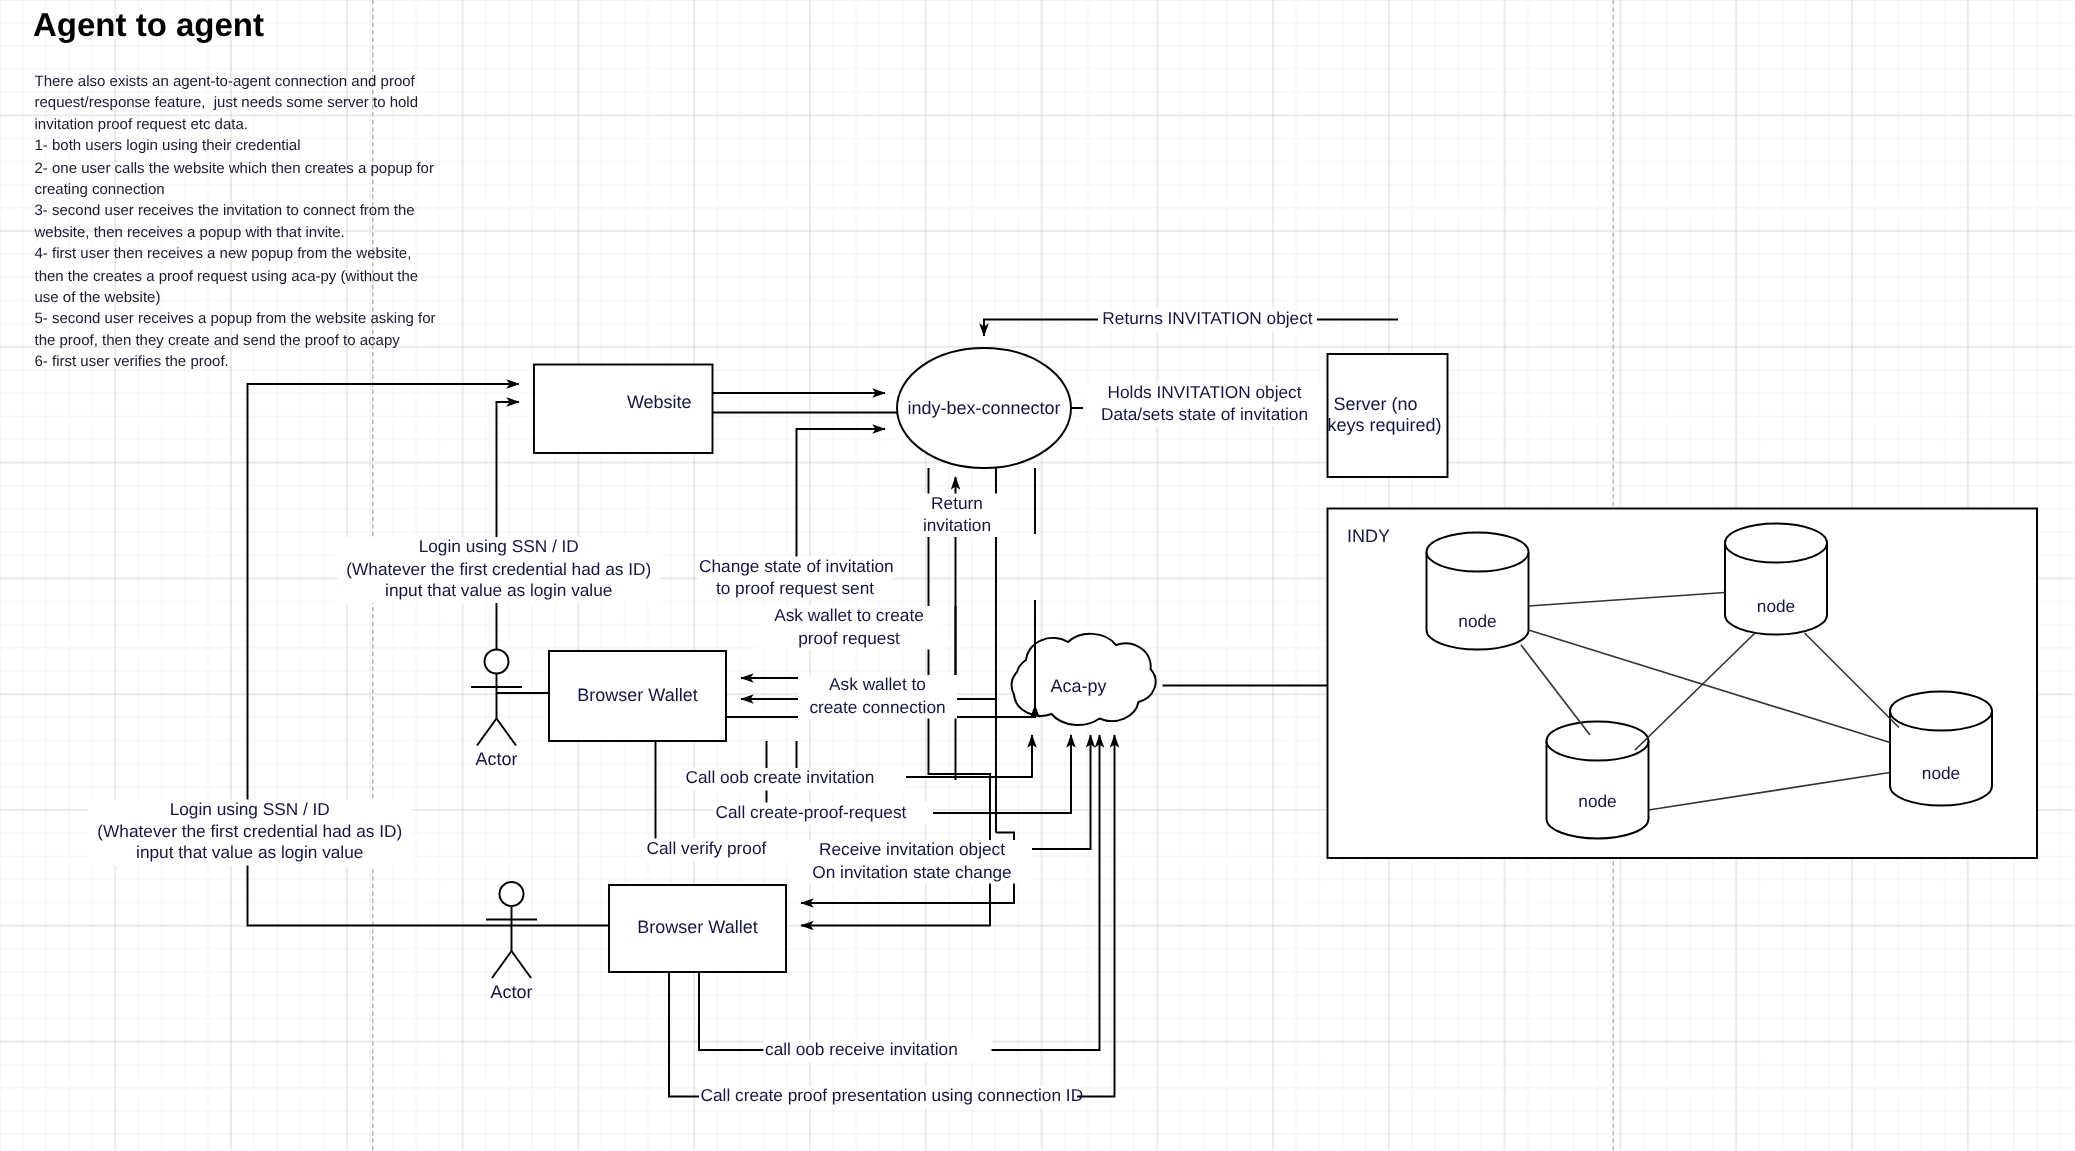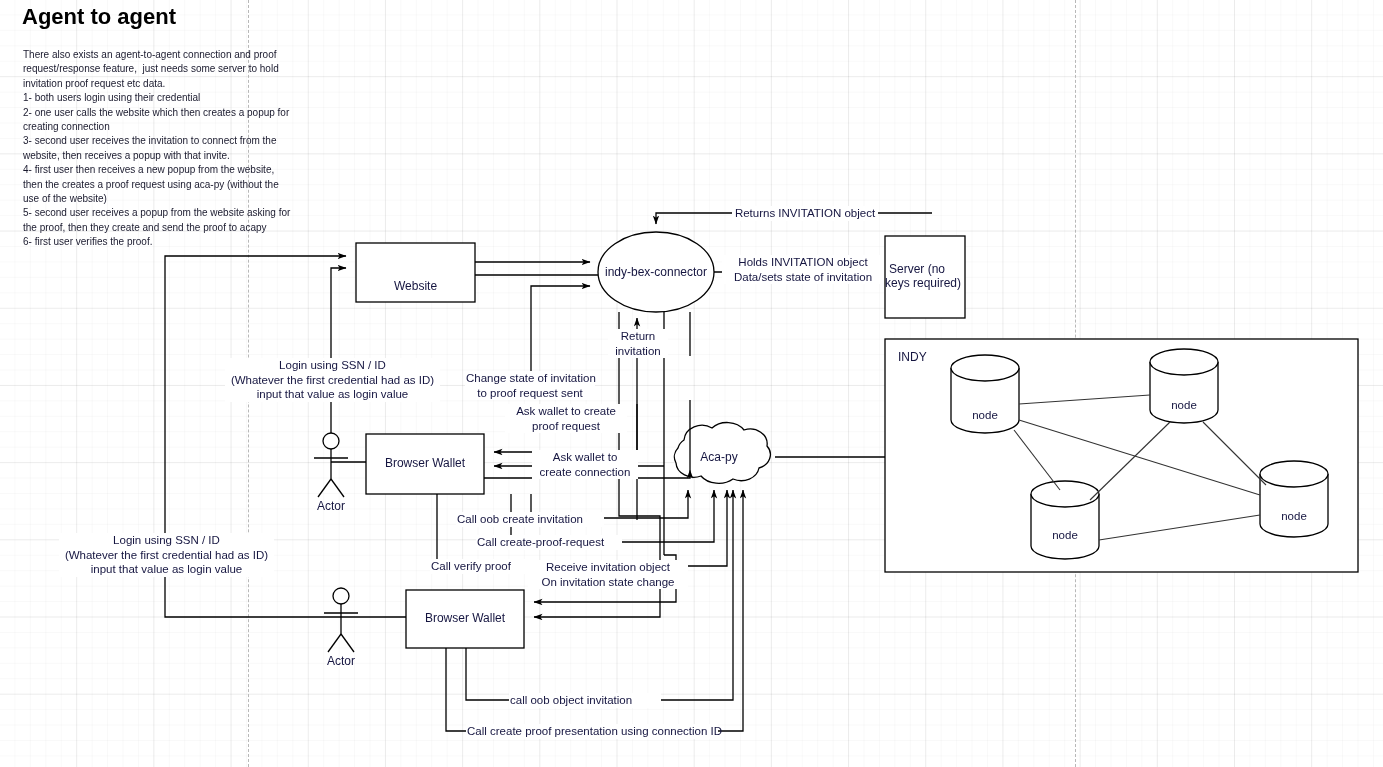--- a/index.html
+++ b/index.html
@@ -191,21 +191,21 @@
 creating connection
 3- second user receives the invitation to connect from the
 website, then receives a popup with that invite.
 4- first user then receives a new popup from the website,
 then the creates a proof request using aca-py (without the
 use of the website)
 5- second user receives a popup from the website asking for
 the proof, then they create and send the proof to acapy
 6- first user verifies the proof.</div>
 
-  <div class="nodeLabel" style="left:356px;top:279px;width:119px;">Website</div>
+  <div class="nodeLabel" style="left:356px;top:261px;width:119px;padding-left:24px;">Website</div>
   <div class="nodeLabel" style="left:596px;top:265px;width:120px;">indy-bex-connector</div>
   <div class="nodeLabel" style="left:885px;top:262px;width:64px;">Server (no
 keys required)</div>
   <div class="nodeLabel" style="left:663px;top:450px;width:112px;">Aca-py</div>
   <div class="nodeLabel" style="left:366px;top:456px;width:118px;">Browser Wallet</div>
   <div class="nodeLabel" style="left:406px;top:611px;width:118px;">Browser Wallet</div>
   <div class="nodeLabel" style="left:301px;top:499px;width:60px;">Actor</div>
   <div class="nodeLabel" style="left:311px;top:654px;width:60px;">Actor</div>
   <div class="nodeLabel" style="left:898px;top:350px;width:60px;text-align:left;">INDY</div>
 
@@ -229,16 +229,16 @@
 to proof request sent</div>
   <div class="edgeLabel" style="left:505px;top:404px;width:120px;">Ask wallet to create
 proof request</div>
   <div class="edgeLabel" style="left:532px;top:450px;width:104px;">Ask wallet to
 create connection</div>
   <div class="edgeLabel left" style="left:456px;top:512px;width:146px;">Call oob create invitation</div>
   <div class="edgeLabel left" style="left:476px;top:535px;width:144px;">Call create-proof-request</div>
   <div class="edgeLabel left" style="left:430px;top:559px;width:98px;">Call verify proof</div>
   <div class="edgeLabel" style="left:528px;top:560px;width:158px;">Receive invitation object
 On invitation state change</div>
-  <div class="edgeLabel left" style="left:509px;top:693px;width:150px;">call oob object invitation</div>
+  <div class="edgeLabel left" style="left:509px;top:693px;width:150px;">call oob receive invitation</div>
   <div class="edgeLabel left" style="left:466px;top:724px;width:250px;">Call create proof presentation using connection ID</div>
 
 </div>
 
 </body></html>

